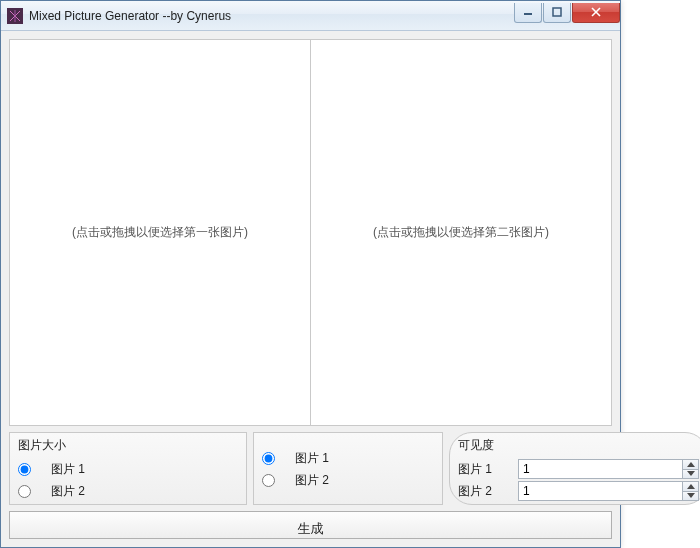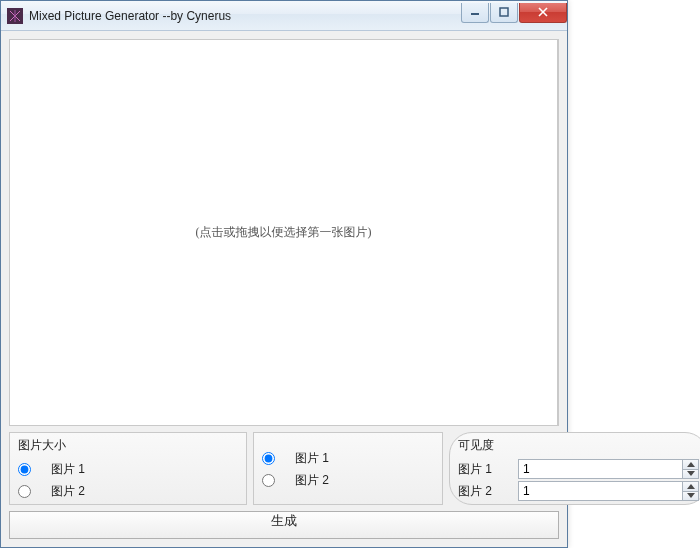--- a/index.html
+++ b/index.html
@@ -6,21 +6,21 @@
   html, body { margin: 0; padding: 0; }
   body {
     font-family: "Microsoft YaHei", "Segoe UI", Tahoma, sans-serif;
     font-size: 12px;
     background: #fff;
     width: 700px;
     height: 548px;
     overflow: hidden;
   }
   .window {
-    width: 568px;
+    width: 621px;
     height: 548px;
     border: 1px solid #5a7ca0;
     background: #fff;
     display: flex;
     flex-direction: column;
     box-shadow: 0 0 6px rgba(0,0,0,0.15);
   }
   .titlebar {
     height: 30px;
     background: linear-gradient(to bottom, #f4f8fc 0%, #e6eef7 45%, #dde8f3 46%, #e8f0f8 100%);
@@ -69,21 +69,20 @@
     padding: 8px;
     display: flex;
     flex-direction: column;
   }
   .drop-panel {
     flex: 1;
     background: #fff;
     border: 1px solid #c9c9c9;
     display: flex;
     position: relative;
-    font-family: Liberation Serif, serif;
   }
   .drop-half {
     flex: 1;
     display: flex;
     align-items: center;
     justify-content: center;
     color: #555;
     font-size: 12px;
   }
   .drop-divider {
@@ -148,21 +147,21 @@
     display:flex; align-items:center; justify-content:center;
   }
   .spinner .arrow:first-child { border-bottom: 1px solid #aab3bd; }
   .spinner .arrow svg { display:block; }
 
   .generate-btn {
     margin-top: 6px;
     height: 28px;
     border: 1px solid #b0b0b0;
     background: linear-gradient(to bottom,#fdfdfd,#eeeeee);
-    display:flex; align-items:flex-start; justify-content:center;
+    display:flex; align-items:flex-end; justify-content:center;
     font-size: 13px;
     color:#222;
   }
 
   .group.g-size { flex: 0 0 238px; }
   .group.g-fg   { flex: 0 0 190px; }
   .group.g-vis  { flex: 1; border-radius: 23px; }
 </style>
 </head>
 <body>
@@ -200,20 +199,23 @@
     </div>
   </div>
 
   <div class="client">
 
     <div class="drop-panel">
       <div class="drop-half">
         <span>(点击或拖拽以便选择第一张图片)</span>
       </div>
       <div class="drop-divider"></div>
+      <div class="drop-half">
+        <span>(点击或拖拽以便选择第二张图片)</span>
+      </div>
     </div>
 
     <div class="settings-row">
 
       <div class="group g-size">
         <div class="group-title">图片大小</div>
         <label class="radio-row">
           <input type="radio" name="size" checked="" style="">
           <span class="radio-label">图片 1</span>
         </label>

